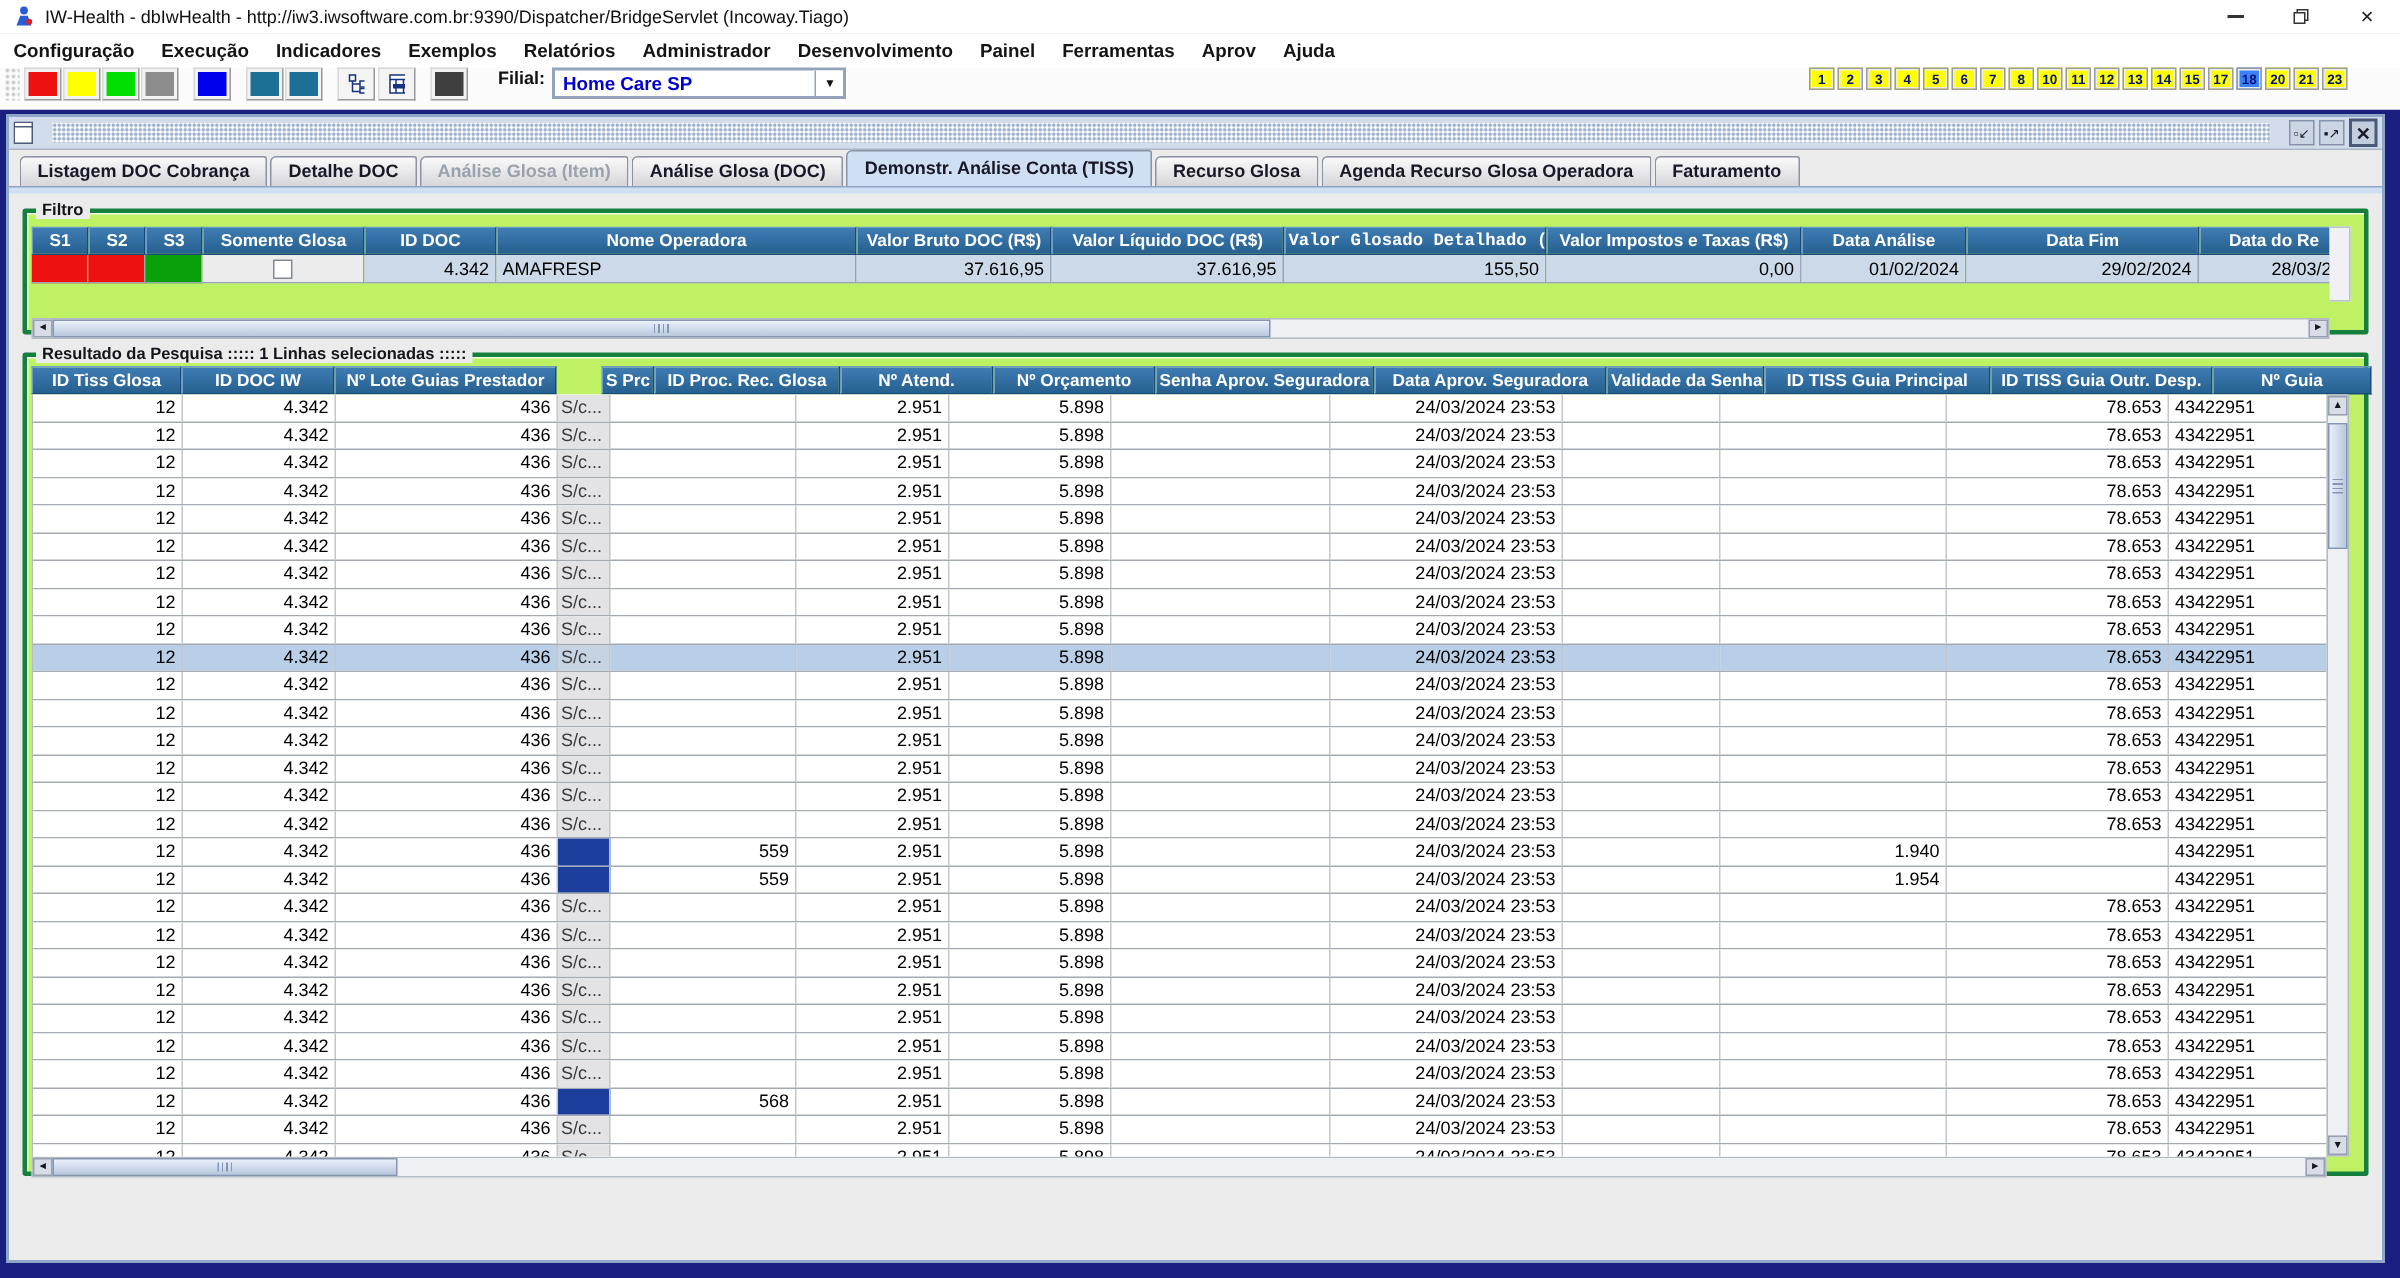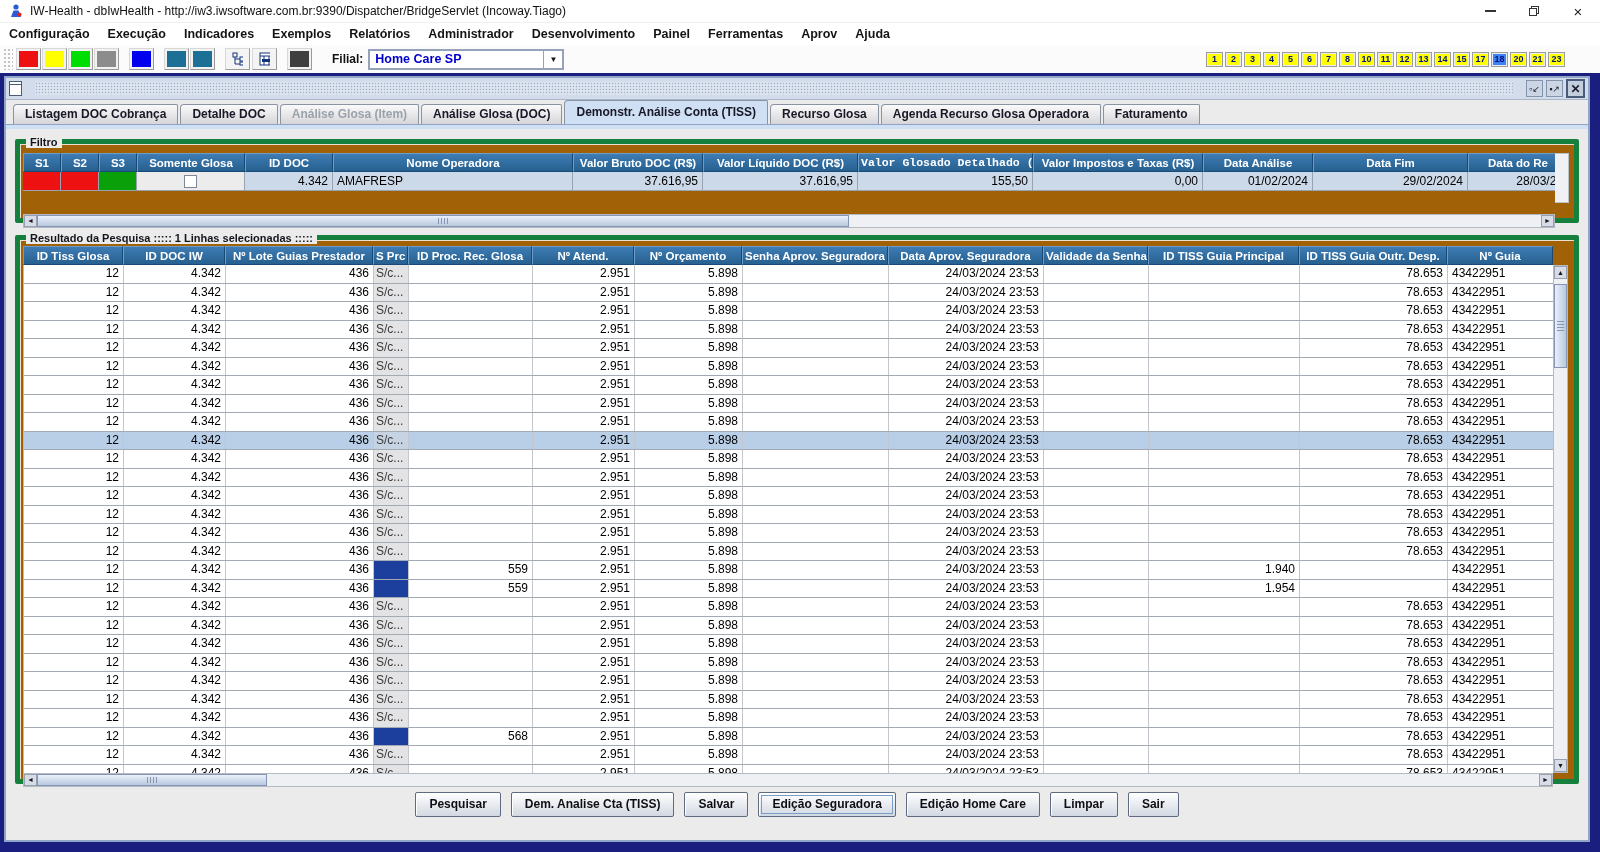--- a/index.html
+++ b/index.html
@@ -14,21 +14,21 @@
   .title-text { font-size:12px; color:#101010; white-space:nowrap; }
   .win-controls { margin-left:auto; display:flex; }
   .win-btn { width:44px; height:23px; display:flex; align-items:center; justify-content:center; color:#222; }
   .min-glyph { width:11px; height:1.5px; background:#333; display:block; }
   .close-glyph { font-size:15px; line-height:15px; }
 
   .menubar { height:22px; display:flex; align-items:center; background:#ffffff; }
   .menu-item { padding:0 9px; font-size:12.5px; font-weight:bold; color:#141414; cursor:default; }
 
   
-  .toolbar { height:28px; display:flex; align-items:center; background:#fbfbfb; padding:0 3px; position:relative; }
+  .toolbar { height:28px; display:flex; align-items:flex-start; background:#fbfbfb; padding:0 3px; position:relative; }
   .drag-handle { width:10px; height:22px; margin:0 3px 0 0;
     background:radial-gradient(#c4c4c4 1px, transparent 1.2px) 0 0/4px 4px; }
   .swatch-group { display:flex; margin-right:9px; }
   .swatch-btn { width:25px; height:22px; padding:2px; background:#f2f2f2;
     border:1px solid #d8d8d8; border-right-color:#9a9a9a; border-bottom-color:#9a9a9a; margin-right:1px; }
   .swatch { display:block; width:100%; height:100%; }
   .icon-btn { width:25px; height:22px; background:#f4f4f4; border:1px solid #d8d8d8;
     border-right-color:#9a9a9a; border-bottom-color:#9a9a9a; margin-right:2px;
     display:flex; align-items:center; justify-content:center; }
   .filial-label { font-size:12px; font-weight:bold; margin:0 5px 0 10px; }
@@ -56,21 +56,21 @@
   .tabbar { display:flex; align-items:flex-end; height:24px; flex:none; padding-left:7px; background:#ebebeb; }
   .tab { height:20px; line-height:19px; padding:0 11px; font-size:12px; font-weight:bold; color:#181826;
     background:linear-gradient(#fafafa,#d6d6da); border:1px solid #8a93a2; border-bottom:none;
     border-radius:4px 2px 0 0; margin-right:2px; white-space:nowrap; }
   .tab.active { background:#cfdff4; height:24px; line-height:23px; border-color:#6a7florida; }
   .tab.disabled { color:#9aa2ac; }
   .tab-strip { height:5px; flex:none; background:#cfdff4; border-top:1px solid #8fa3c2; }
 
   .content { flex:1; padding:3px 9px 0 9px; display:flex; flex-direction:column; overflow:hidden; }
 
-  .groupbox { position:relative; border:5px solid #15803d; border-radius:2px; background:#a16207;
+  .groupbox { position:relative; border:3px solid #15803d; border-radius:2px; background:#bef264;
     box-shadow:inset 1px 1px 0 rgba(255,255,255,.8); }
   .group-title { position:absolute; top:-8px; left:6px; background:#ebebeb; padding:0 4px;
     font-size:11px; font-weight:bold; color:#14141c; white-space:nowrap; }
 
   .filtro { margin-top:7px; height:84px; flex:none; padding:9px 3px 0 3px; }
   .resultado { margin-top:12px; height:549px; flex:none; padding:6px 3px 0 3px; }
 
   
   .thead { display:flex; width:1530px; }
   .fthead { width:1532px; overflow:hidden; }
@@ -321,21 +321,21 @@
           <button class="scroll-btn">►</button>
         </div>
       </div>
 
       <div class="groupbox resultado">
         <span class="group-title">Resultado da Pesquisa ::::: 1 Linhas selecionadas :::::</span>
         <div class="thead" id="result-head">
             <div class="hcell" style="width: 100px;">ID Tiss Glosa</div>
             <div class="hcell" style="width: 102px;">ID DOC IW</div>
             <div class="hcell" style="width: 148px;">Nº Lote Guias Prestador</div>
-            <div class="hcell" style="width: 35px;">S Prc</div>
+            <div class="hcell" style="width: 35px; margin-left: 30px;">S Prc</div>
             <div class="hcell" style="width: 124px;">ID Proc. Rec. Glosa</div>
             <div class="hcell" style="width: 102px;">Nº Atend.</div>
             <div class="hcell" style="width: 108px;">Nº Orçamento</div>
             <div class="hcell" style="width: 146px;">Senha Aprov. Seguradora</div>
             <div class="hcell" style="width: 155px;">Data Aprov. Seguradora</div>
             <div class="hcell" style="width: 105px;">Validade da Senha</div>
             <div class="hcell" style="width: 151px;">ID TISS Guia Principal</div>
             <div class="hcell" style="width: 148px;">ID TISS Guia Outr. Desp.</div>
             <div class="hcell" style="width: 106px;">Nº Guia</div>
           </div>
@@ -770,25 +770,16 @@
           </div>
         </div>
         <div class="hscroll" style="width:1530px;">
           <button class="scroll-btn">◄</button>
           <div class="hthumb" style="width:230px;"></div>
           <div class="hfill"></div>
           <button class="scroll-btn">►</button>
         </div>
       </div>
 
-      <div class="footer" id="footer">
-          <button class="fbtn">Pesquisar</button>
-          <button class="fbtn">Dem. Analise Cta (TISS)</button>
-          <button class="fbtn">Salvar</button>
-          <button class="fbtn focused">Edição Seguradora</button>
-          <button class="fbtn">Edição Home Care</button>
-          <button class="fbtn">Limpar</button>
-          <button class="fbtn">Sair</button>
-        </div>
 
     </div>
   </div>
 </div>
 
 </body></html>

